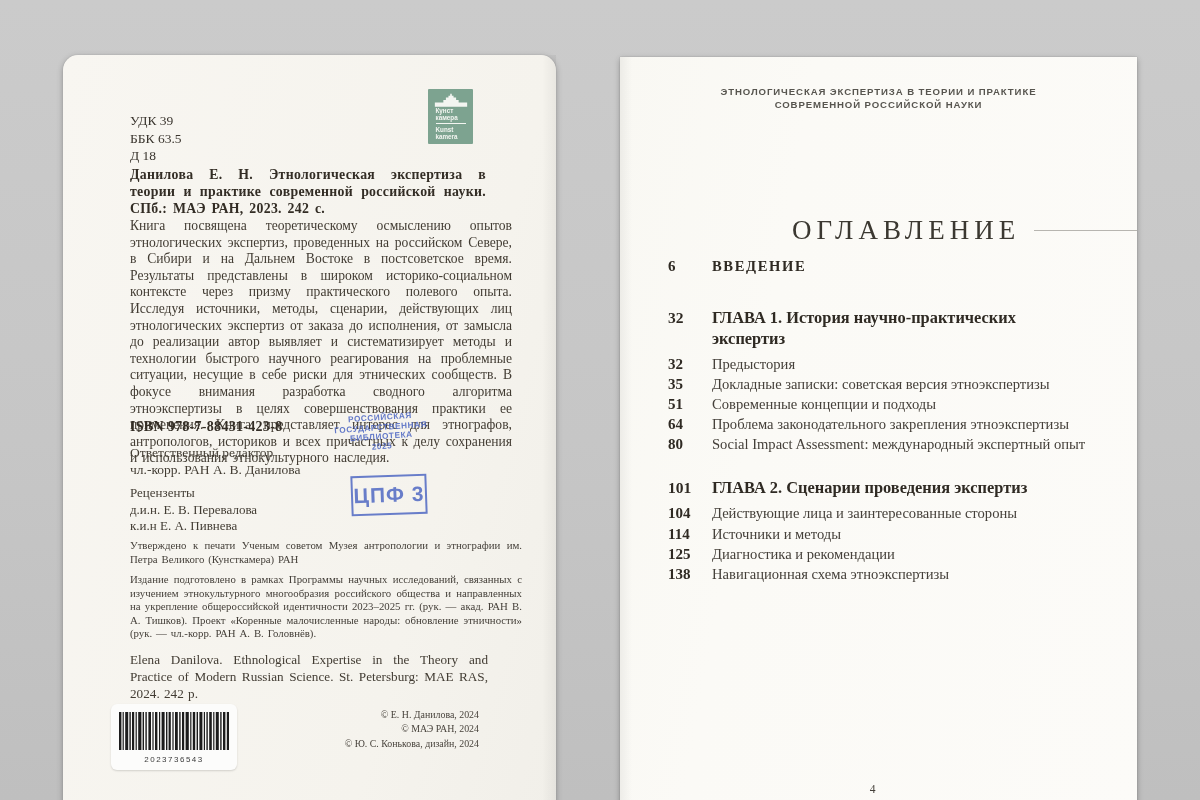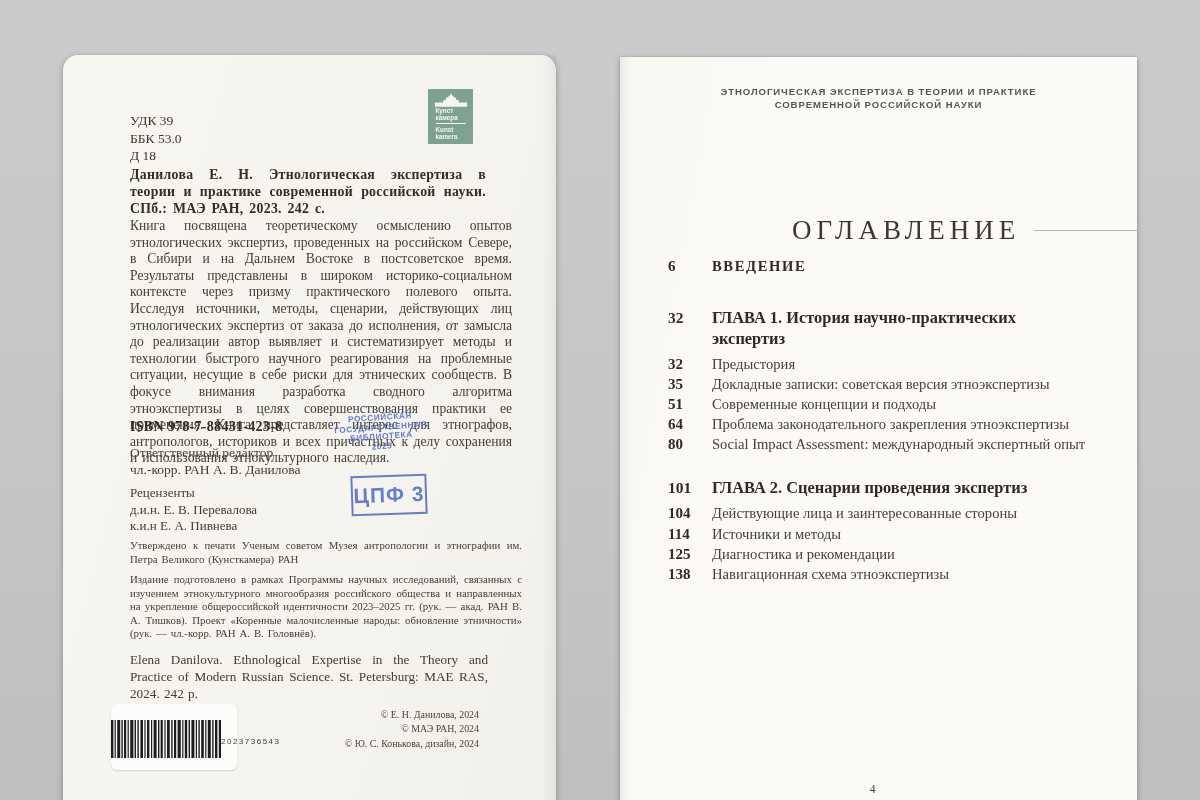--- a/index.html
+++ b/index.html
@@ -97,21 +97,21 @@
   .prepared { top: 518px; }
   .english-para {
     position: absolute; left: 67px; top: 596px; width: 358px;
     font-size: 13.2px; line-height: 17.2px; color: #423c33;
     text-align: justify; word-spacing: 1px;
   }
   .barcode-sticker {
     position: absolute; left: 48px; top: 649px; width: 126px; height: 66px;
     background: #fcfcfb; border-radius: 6px;
     box-shadow: 0 1px 2px rgba(0,0,0,0.15);
-    display: flex; flex-direction: row; align-items: center; padding-top: 8px;
+    display: flex; flex-direction: column; align-items: center; padding-top: 8px;
   }
   .barcode-sticker svg { width: 110px; height: 38px; }
   .barcode-num {
     font-family: "Liberation Sans", sans-serif;
     font-size: 8px; color: #3a3a3a; letter-spacing: 1.5px; margin-top: 1px;
   }
   .copyright-block {
     position: absolute; right: 77px; top: 653px;
     font-size: 9.9px; line-height: 14.4px; color: #48433c; text-align: right;
   }
@@ -156,21 +156,21 @@
     text-align: center; font-size: 11.5px; color: #45403a;
   }
 </style>
 </head>
 <body>
 
 <div class="page page-left">
 
   <div class="udk-block">
     <div>УДК 39</div>
-    <div>ББК 53.0</div>
+    <div>ББК 63.5</div>
     <div>Д 18</div>
   </div>
 
   <div class="logo">
     <span>
       <svg viewBox="0 0 40 16">
         <path d="M1 16 L1 11 L11 11 L11 8 L14 8 L14 5 L17 5 L17 3 L19 3 L19 1.5 L20 0 L21 1.5 L21 3 L23 3 L23 5 L26 5 L26 8 L29 8 L29 11 L39 11 L39 16 Z" fill="#f3f5f1"></path>
       </svg>
     </span>
     <div class="lg-txt">

